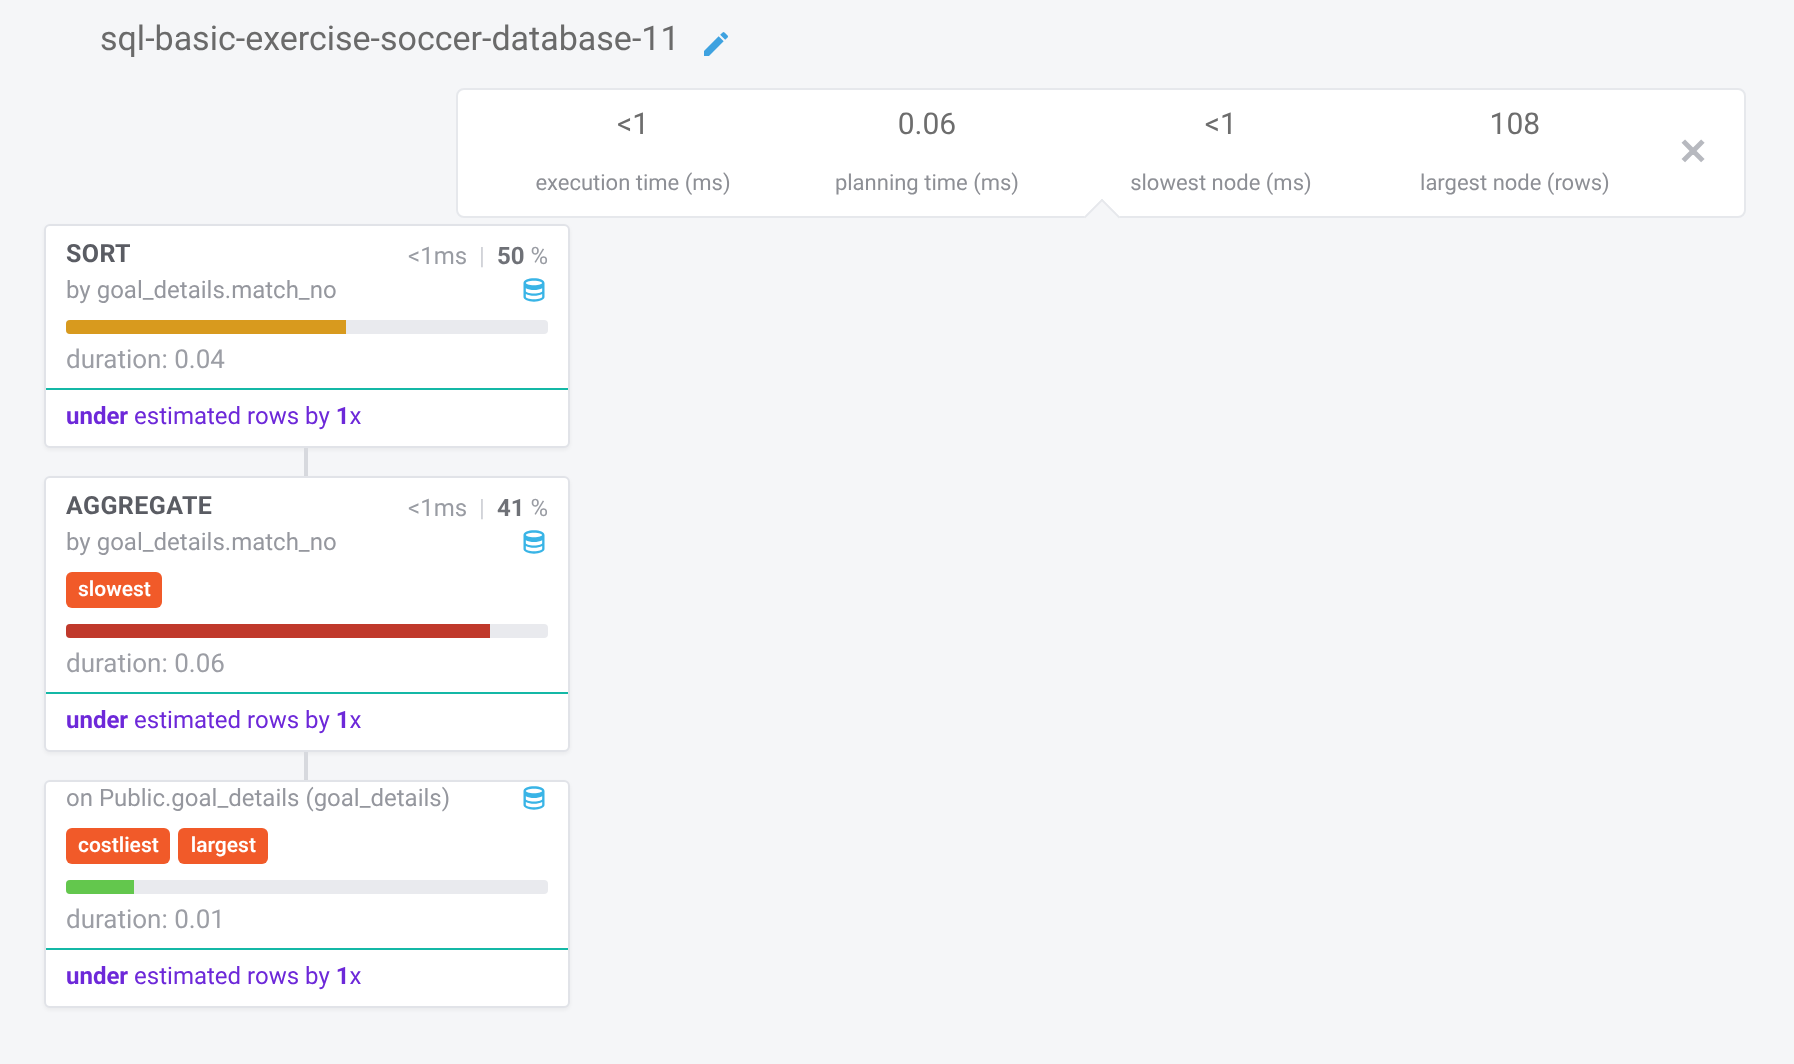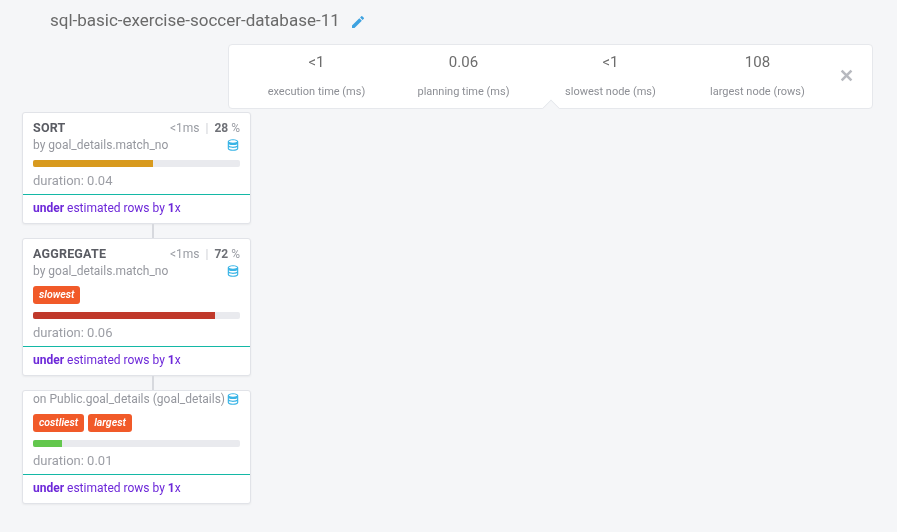--- a/index.html
+++ b/index.html
@@ -81,21 +81,21 @@
   }
   .connector {
     width: 2px;
     background: #d7d9de;
     margin-left: 130px;
   }
   .conn1 { height: 14px; }
   .conn2 { height: 14px; }
 
   .node {
-    width: 229px;
+    width: 263px;
     background: #fff;
     border: 1px solid #e1e3e8;
     border-radius: 3px;
     box-shadow: 0 1px 2px rgba(0,0,0,0.05);
     margin-bottom: 0;
   }
   .node-head {
     display: flex;
     align-items: center;
     padding: 7px 10px 2px 10px;
@@ -133,21 +133,20 @@
     display: flex;
     gap: 4px;
   }
   .tag {
     background: #f15a29;
     color: #fff;
     font-size: 10.5px;
     font-weight: 600;
     padding: 2px 6px 3px 6px;
     border-radius: 3px;
-    font-style: italic;
   }
 
   .bar-wrap {
     margin: 2px 10px 4px 10px;
     height: 7px;
     background: #e9eaee;
     border-radius: 2px;
     overflow: hidden;
   }
   .bar-fill {
@@ -204,21 +203,21 @@
 </div>
 
 <div class="tree">
 
   <div class="node">
     <div class="node-head">
       <span class="node-title">SORT</span>
       <span class="node-meta">
         <span>&lt;1</span><span>ms</span>
         <span class="sep">|</span>
-        <span class="b">28</span> %
+        <span class="b">50</span> %
       </span>
     </div>
     <div class="node-sub">
       <span>by</span>&nbsp;<span>goal_details.match_no</span>
       <span class="db-icon">
         <svg viewBox="0 0 24 24">
             <path d="M12 2C7 2 3 3.8 3 6v12c0 2.2 4 4 9 4s9-1.8 9-4V6c0-2.2-4-4-9-4zm0 2c4.4 0 7 1.3 7 2s-2.6 2-7 2-7-1.3-7-2 2.6-2 7-2zm7 14c0 .7-2.6 2-7 2s-7-1.3-7-2v-2.5c1.7 1.1 4.5 1.5 7 1.5s5.3-.4 7-1.5V18zm0-5c0 .7-2.6 2-7 2s-7-1.3-7-2v-2.5C6.7 11.6 9.5 12 12 12s5.3-.4 7-1.5V13z"></path>
           </svg>
       </span>
     </div>
@@ -234,21 +233,21 @@
   </div>
 
   <div class="connector conn1"></div>
 
   <div class="node">
     <div class="node-head">
       <span class="node-title">AGGREGATE</span>
       <span class="node-meta">
         <span>&lt;1</span><span>ms</span>
         <span class="sep">|</span>
-        <span class="b">72</span> %
+        <span class="b">41</span> %
       </span>
     </div>
     <div class="node-sub">
       <span>by</span>&nbsp;<span>goal_details.match_no</span>
       <span class="db-icon">
         <svg viewBox="0 0 24 24">
             <path d="M12 2C7 2 3 3.8 3 6v12c0 2.2 4 4 9 4s9-1.8 9-4V6c0-2.2-4-4-9-4zm0 2c4.4 0 7 1.3 7 2s-2.6 2-7 2-7-1.3-7-2 2.6-2 7-2zm7 14c0 .7-2.6 2-7 2s-7-1.3-7-2v-2.5c1.7 1.1 4.5 1.5 7 1.5s5.3-.4 7-1.5V18zm0-5c0 .7-2.6 2-7 2s-7-1.3-7-2v-2.5C6.7 11.6 9.5 12 12 12s5.3-.4 7-1.5V13z"></path>
           </svg>
       </span>
     </div>

